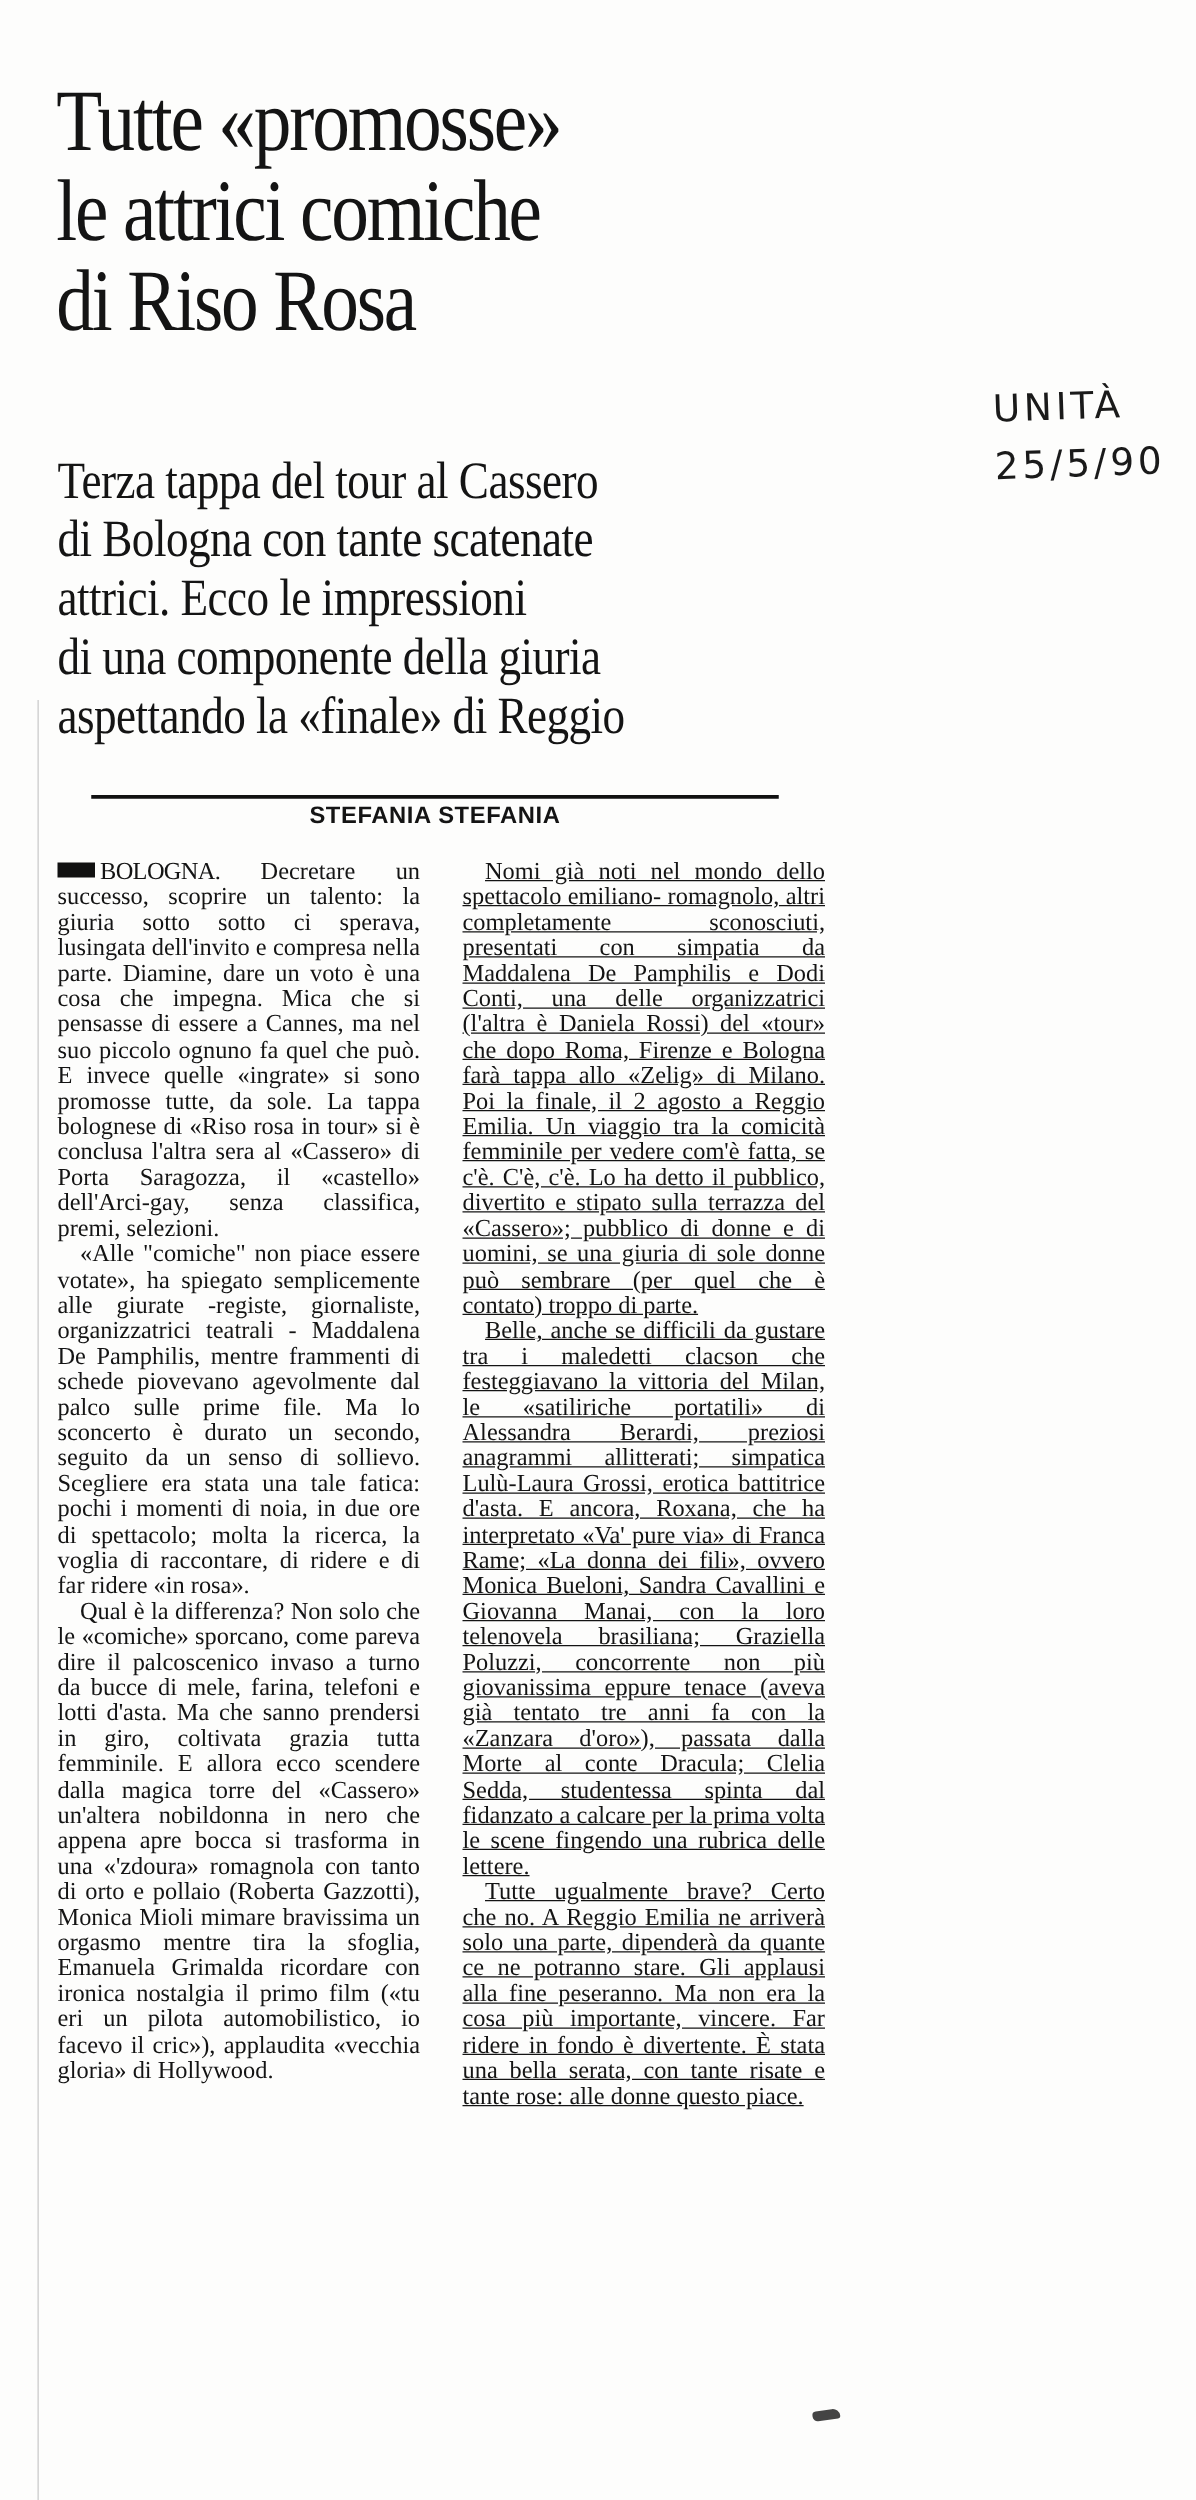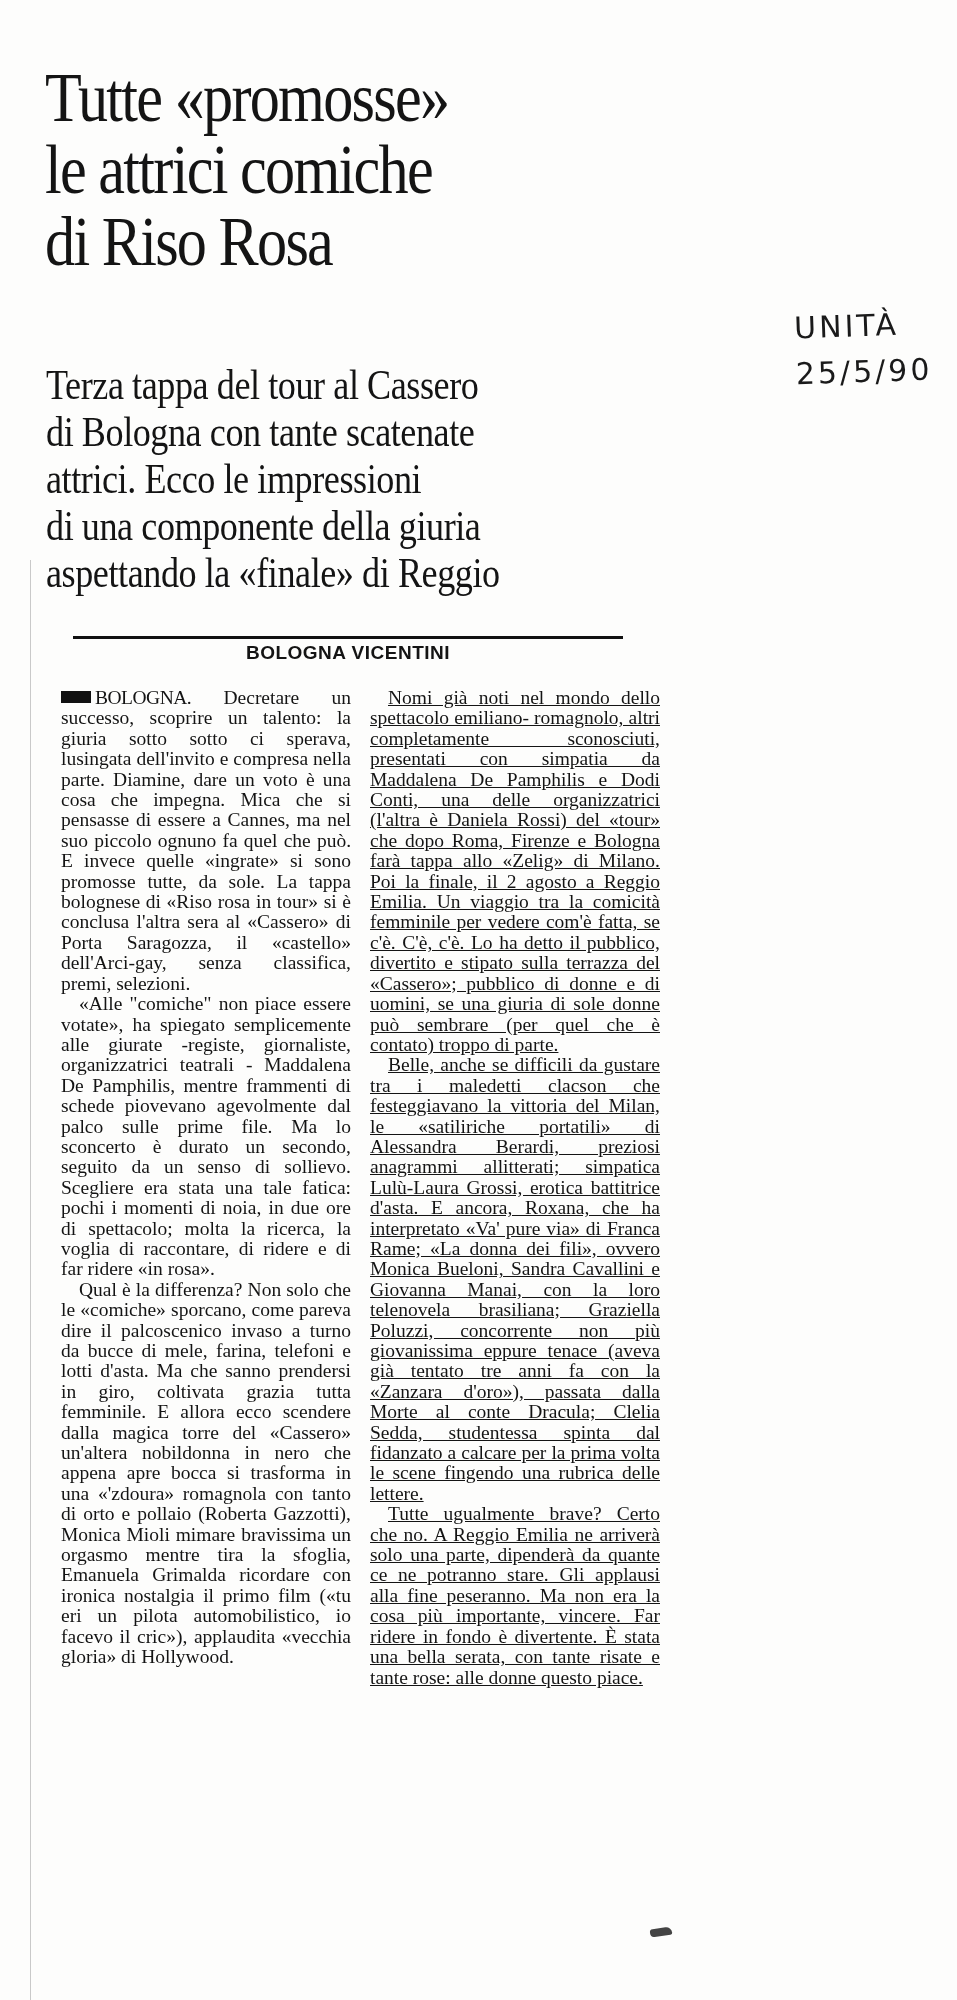--- a/index.html
+++ b/index.html
@@ -83,21 +83,21 @@
     }
     .col {
       position: absolute;
       top: 688px;
       font-family: "Liberation Serif", "DejaVu Serif", serif;
       font-size: 19.5px;
       line-height: 20.4px;
       text-align: justify;
       hyphens: manual;
     }
-    .col-1 { left: 46px; width: 290px; margin-left: 15px; }
+    .col-1 { left: 46px; width: 290px; }
     .col-2 { left: 370px; width: 290px; text-decoration: underline; }
     .col p { margin: 0; text-indent: 18px; }
     .col p.first { text-indent: 0; }
     .dateline-marker {
       display: inline-block;
       width: 30px;
       height: 12px;
       background: #111;
       margin-right: 4px;
       vertical-align: 1px;
@@ -132,21 +132,21 @@
 
 <h2 class="subhead">
   <span>Terza tappa del tour al Cassero</span>
   <span>di Bologna con tante scatenate</span>
   <span>attrici. Ecco le impressioni</span>
   <span>di una componente della giuria</span>
   <span>aspettando la «finale» di Reggio</span>
 </h2>
 
 <div class="byline-rule"></div>
-<div class="byline">BOLOGNA VICENTINI</div>
+<div class="byline">STEFANIA STEFANIA</div>
 
 <div class="col col-1">
   <p class="first">
     <span class="dateline-marker"></span><span class="dateline">BOLOGNA.</span>
     <span>Decretare un successo, scoprire un talento: la giuria sotto sotto ci sperava, lusingata dell'invito e compre­sa nella parte. Diamine, dare un voto è una cosa che impe­gna. Mica che si pensasse di essere a Cannes, ma nel suo piccolo ognuno fa quel che può. E invece quelle «ingrate» si sono promosse tutte, da so­le. La tappa bolognese di «Riso rosa in tour» si è conclusa l'al­tra sera al «Cassero» di Porta Saragozza, il «castello» dell'Ar­ci-gay, senza classifica, premi, selezioni.</span>
   </p>
   <p>«Alle "comiche" non piace essere votate», ha spiegato semplicemente alle giurate -re­giste, giornaliste, organizzatrici teatrali - Maddalena De Pam­philis, mentre frammenti di schede piovevano agevolmen­te dal palco sulle prime file. Ma lo sconcerto è durato un se­condo, seguito da un senso di sollievo. Scegliere era stata una tale fatica: pochi i mo­menti di noia, in due ore di spettacolo; molta la ricerca, la voglia di raccontare, di ridere e di far ridere «in rosa».</p>
   <p>Qual è la differenza? Non so­lo che le «comiche» sporcano, come pareva dire il palcosce­nico invaso a turno da bucce di mele, farina, telefoni e lotti d'asta. Ma che sanno prender­si in giro, coltivata grazia tutta femminile. E allora ecco scen­dere dalla magica torre del «Cassero» un'altera nobildon­na in nero che appena apre bocca si trasforma in una «'zdoura» romagnola con tanto di orto e pollaio (Roberta Gaz­zotti), Monica Mioli mimare bravissima un orgasmo mentre tira la sfoglia, Emanuela Gri­malda ricordare con ironica nostalgia il primo film («tu eri un pilota automobilistico, io facevo il cric»), applaudita «vecchia gloria» di Hollywood.</p>
 </div>
 

